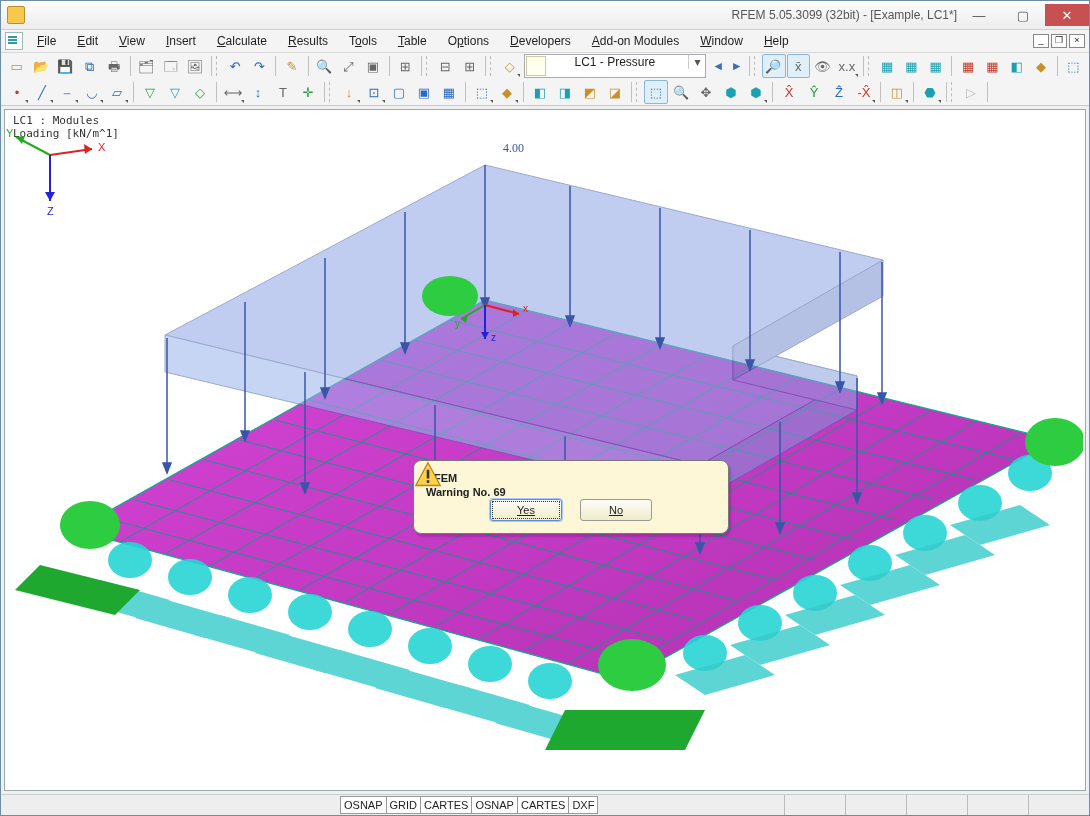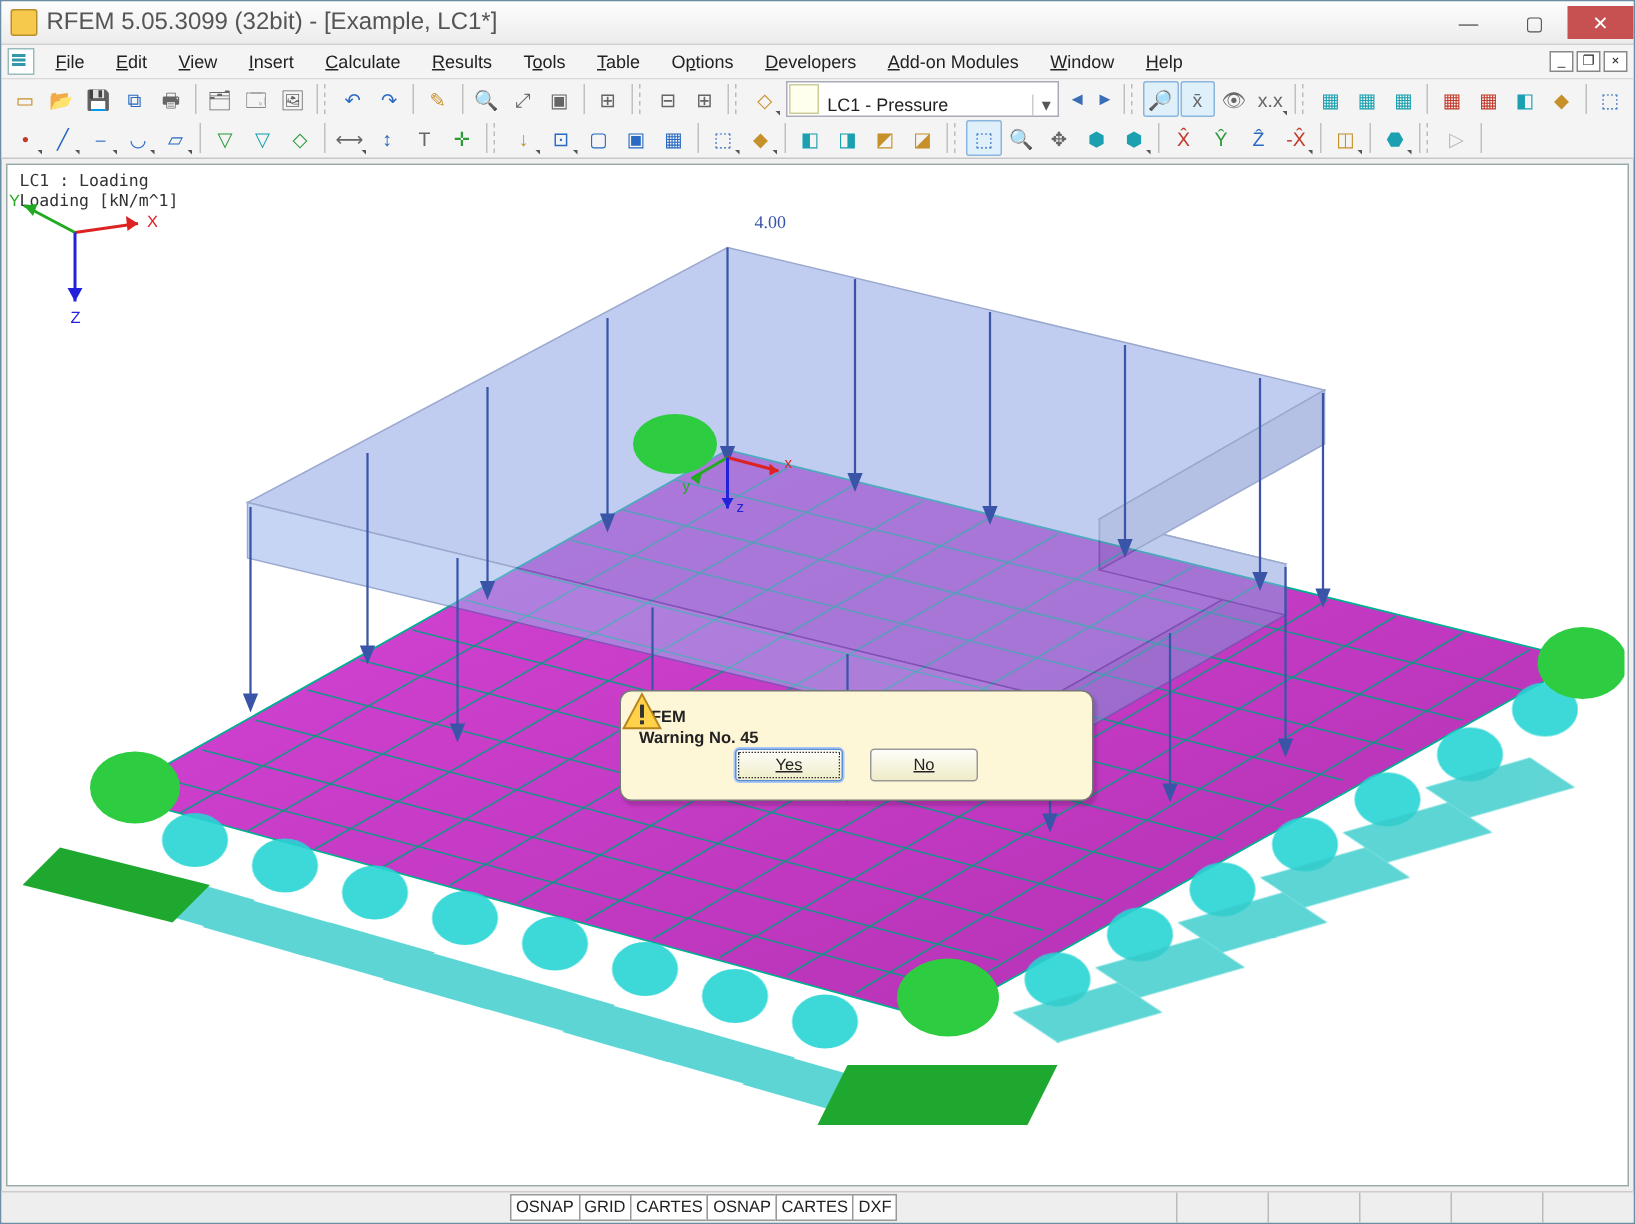--- a/index.html
+++ b/index.html
@@ -1,37 +1,37 @@
 <!DOCTYPE html>
 <html><head>
 <meta charset="utf-8">
 <style>
   html,body{margin:0;padding:0;font-family:"Segoe UI",Tahoma,sans-serif;font-size:12px;color:#222;background:#fff;}
   .window{width:1090px;height:816px;border:1px solid #6b8ea5;box-sizing:border-box;position:relative;background:#f0f0f0;display:flex;flex-direction:column;}
   .titlebar{height:28px;background:linear-gradient(#fdfdfd,#ececec);display:flex;align-items:center;border-bottom:1px solid #d0d0d0;}
   .titlebar .appicon{width:16px;height:16px;margin:0 6px;background:#f6c84c;border:1px solid #b8902a;border-radius:2px;}
-  .titlebar .title{flex:1;text-align:left;color:#555;font-size:16px;}
+  .titlebar .title{flex:1;text-align:right;color:#555;font-size:12px;}
   .winbtns{display:flex;}
   .winbtn{width:44px;height:22px;margin-top:0;display:flex;align-items:center;justify-content:center;color:#555;font-size:13px;}
   .winbtn.close{background:#c75050;color:#fff;}
   .menubar{height:22px;background:#f4f4f4;display:flex;align-items:center;padding:0 4px;border-bottom:1px solid #d8d8d8;gap:7px;}
   .menubar .mi{padding:2px 7px;border-radius:2px;cursor:default;}
   .menubar .mi u{text-decoration:underline;}
   .menubar .spacer{flex:1;}
   .menubar .mdi{display:flex;gap:2px;}
   .mdi .mb{width:14px;height:12px;border:1px solid #888;background:#fff;font-size:9px;line-height:10px;text-align:center;}
   .appico{width:16px;height:16px;background:#fff;border:1px solid #9bb;display:inline-block;position:relative;}
   .appico::after{content:"";position:absolute;left:2px;top:3px;width:9px;height:2px;background:#39a;box-shadow:0 3px 0 #39a,0 6px 0 #39a;}
   .toolbars{background:#f4f4f4;border-bottom:1px solid #c8c8c8;}
   .tbrow{display:flex;align-items:center;height:26px;padding:0 4px;gap:1px;}
   .tb{width:22px;height:22px;border:1px solid transparent;display:flex;align-items:center;justify-content:center;border-radius:2px;background:#f4f4f4;position:relative;}
   .tb .dd{position:absolute;right:0;bottom:0;width:0;height:0;border-left:3px solid transparent;border-top:3px solid #555;}
   .sep{width:1px;height:20px;background:#c0c0c0;margin:0 3px;}
   .seg{width:6px;height:20px;border-left:1px dashed #bbb;}
-  .lc-combo{display:flex;align-items:flex-end;height:22px;border:1px solid #aab;background:#fff;min-width:180px;margin:0 2px;}
+  .lc-combo{display:flex;align-items:flex-start;height:22px;border:1px solid #aab;background:#fff;min-width:180px;margin:0 2px;gap:23px;}
   .lc-combo .lcico{width:18px;height:18px;margin:1px;border:1px solid #cc9;background:#ffe;}
   .lc-combo .lctxt{flex:1;padding:0 4px;}
   .lc-combo .lcdd{width:16px;text-align:center;color:#555;border-left:1px solid #ccc;}
   .navbtn{width:18px;height:22px;display:flex;align-items:center;justify-content:center;color:#3a6fb5;font-weight:bold;}
   .content{flex:1;position:relative;margin:3px;border:1px solid #9aa;background:#fff;overflow:hidden;}
   .content .label{position:absolute;left:8px;top:4px;font-family:"Lucida Console",monospace;font-size:11px;color:#333;line-height:13px;}
   .content svg{position:absolute;left:0;top:0;}
   .triad{position:absolute;left:28px;bottom:40px;}
   .dialog{position:absolute;left:408px;top:350px;width:290px;background:#fdf6d7;border:1px solid #777;border-radius:8px;box-shadow:2px 3px 2px rgba(0,0,0,.15);padding:10px 12px 12px 12px;font-size:11px;}
   .dialog .hdr{display:flex;align-items:center;gap:8px;}
@@ -340,21 +340,21 @@
       <div class="seg"></div>
       <div class="tb" style="opacity:.4">
           <span class="g gc-gray">▷</span>
         </div>
       <div class="sep"></div>
     </div>
   </div>
 
   <div class="content">
     <div class="label">
-      <span>LC1 : Loading</span><br>
+      <span>LC1 : Modules</span><br>
       <span>Loading [kN/m^1]</span>
     </div>
 
     <svg width="1078" height="660">
 
       <defs>
         <linearGradient id="shade" x1="0" y1="0" x2="1" y2="1">
           <stop offset="0" stop-color="#d845d8"></stop>
             <stop offset="1" stop-color="#b030b0"></stop>
         </linearGradient>
@@ -547,21 +547,21 @@
 
     <div class="dialog">
       <div class="hdr">
         <svg class="warnico" viewBox="0 0 32 32">
           <polygon points="16,2 30,28 2,28" fill="#ffd24a" stroke="#b8851a" stroke-width="1.5"></polygon>
           <rect x="14.5" y="10" width="3" height="10" fill="#333"></rect>
             <rect x="14.5" y="22" width="3" height="3" fill="#333"></rect>
         </svg>
         <div class="htxt">
           <div>RFEM</div>
-          <div>Warning No. 45</div>
+          <div>Warning No. 69</div>
         </div>
       </div>
       <div class="btns">
         <div class="btn focus">
             <u>Yes</u>
           </div>
         <div class="btn">
             <u>No</u>
           </div>
       </div>

